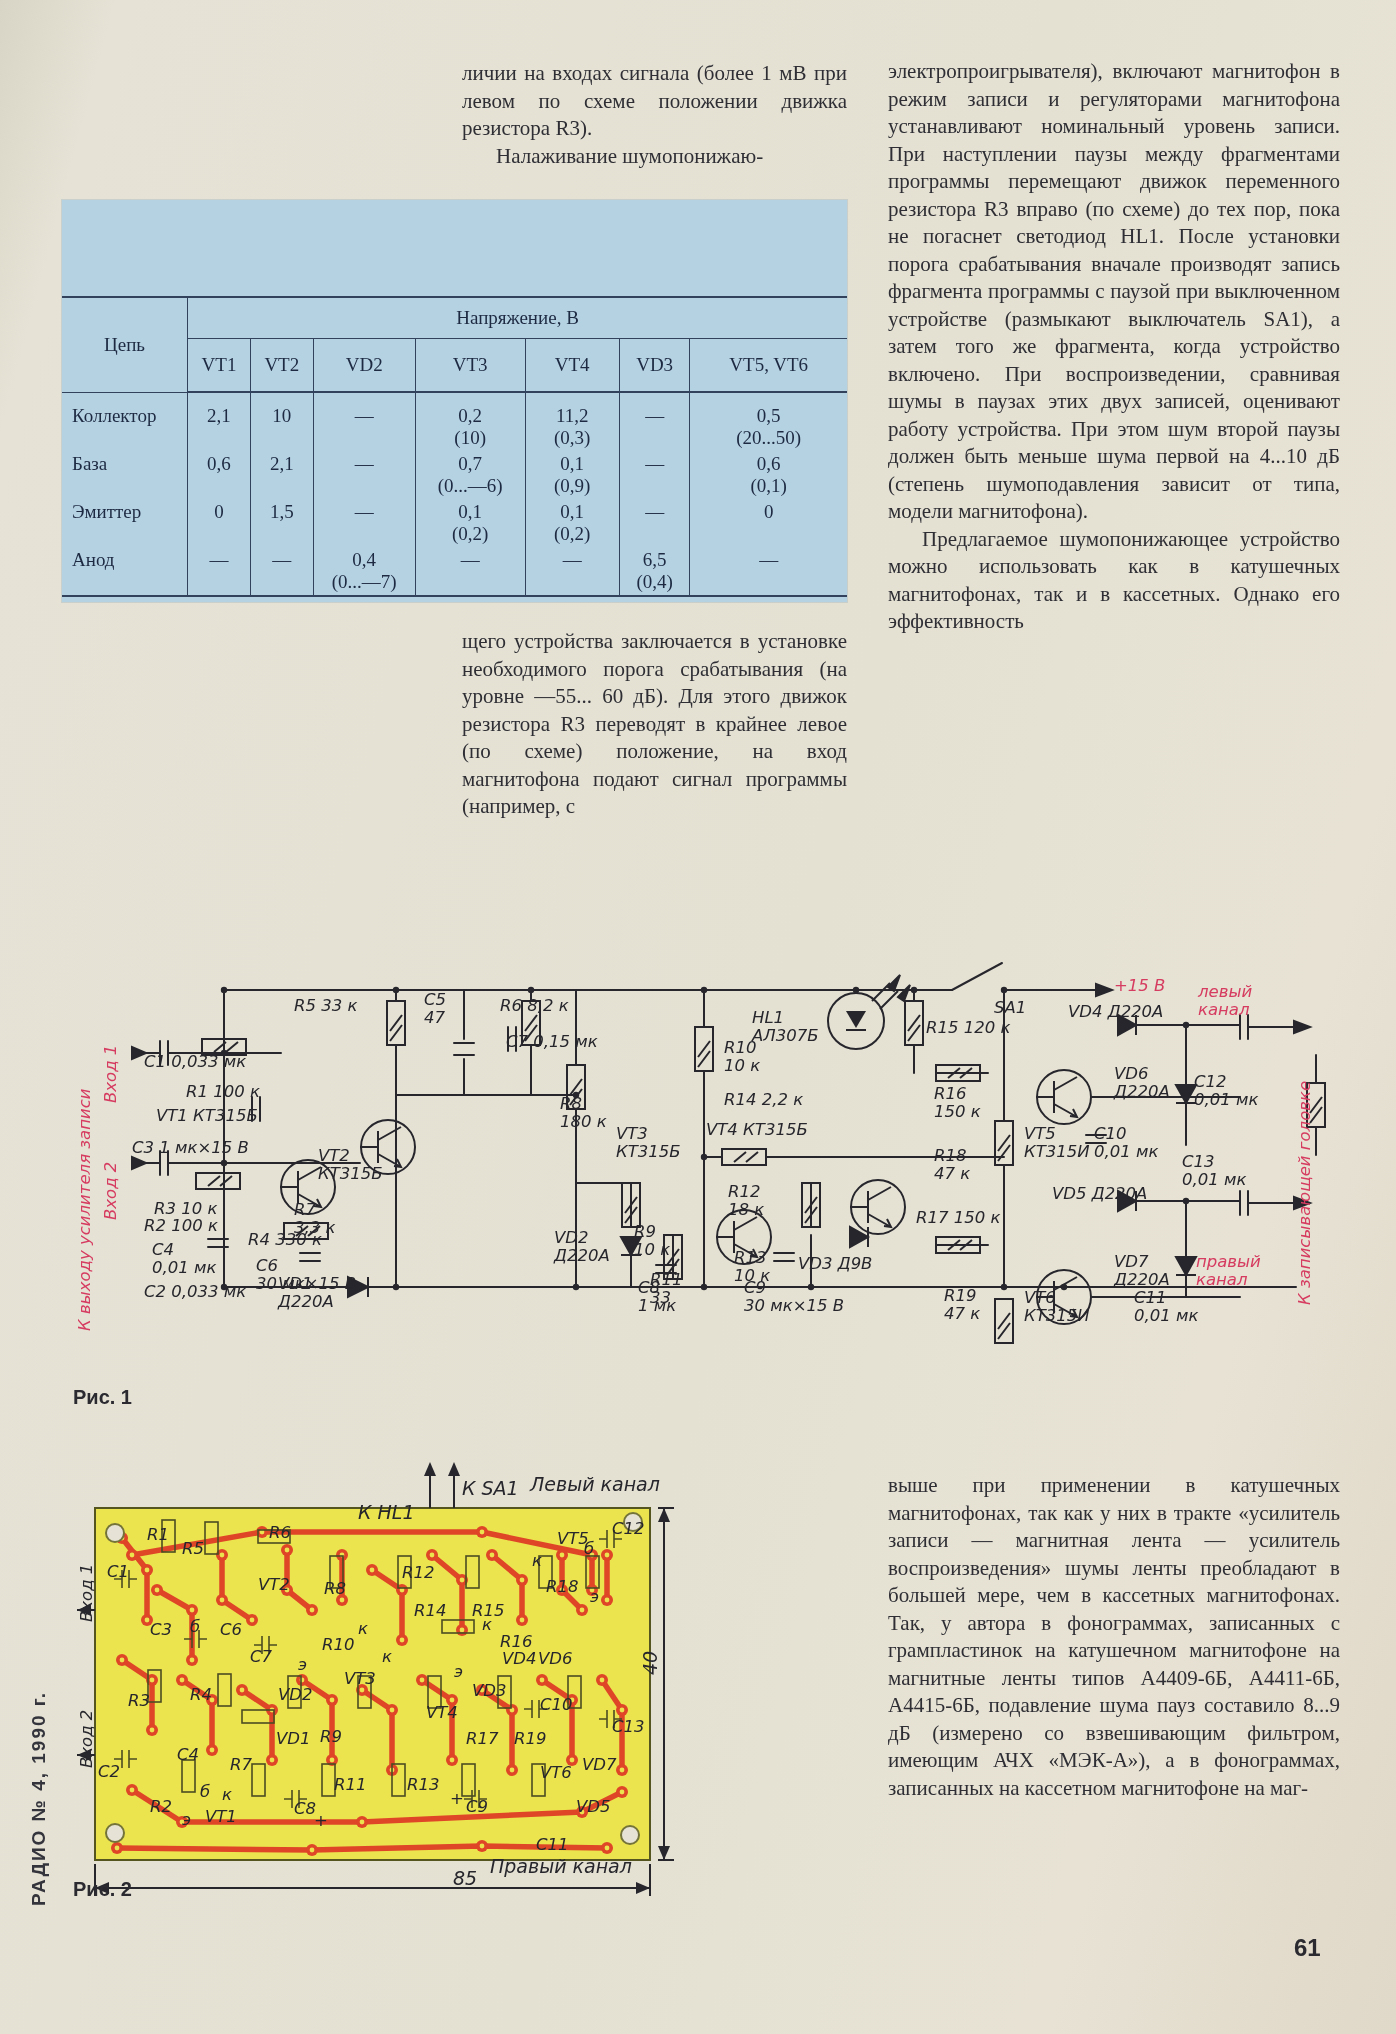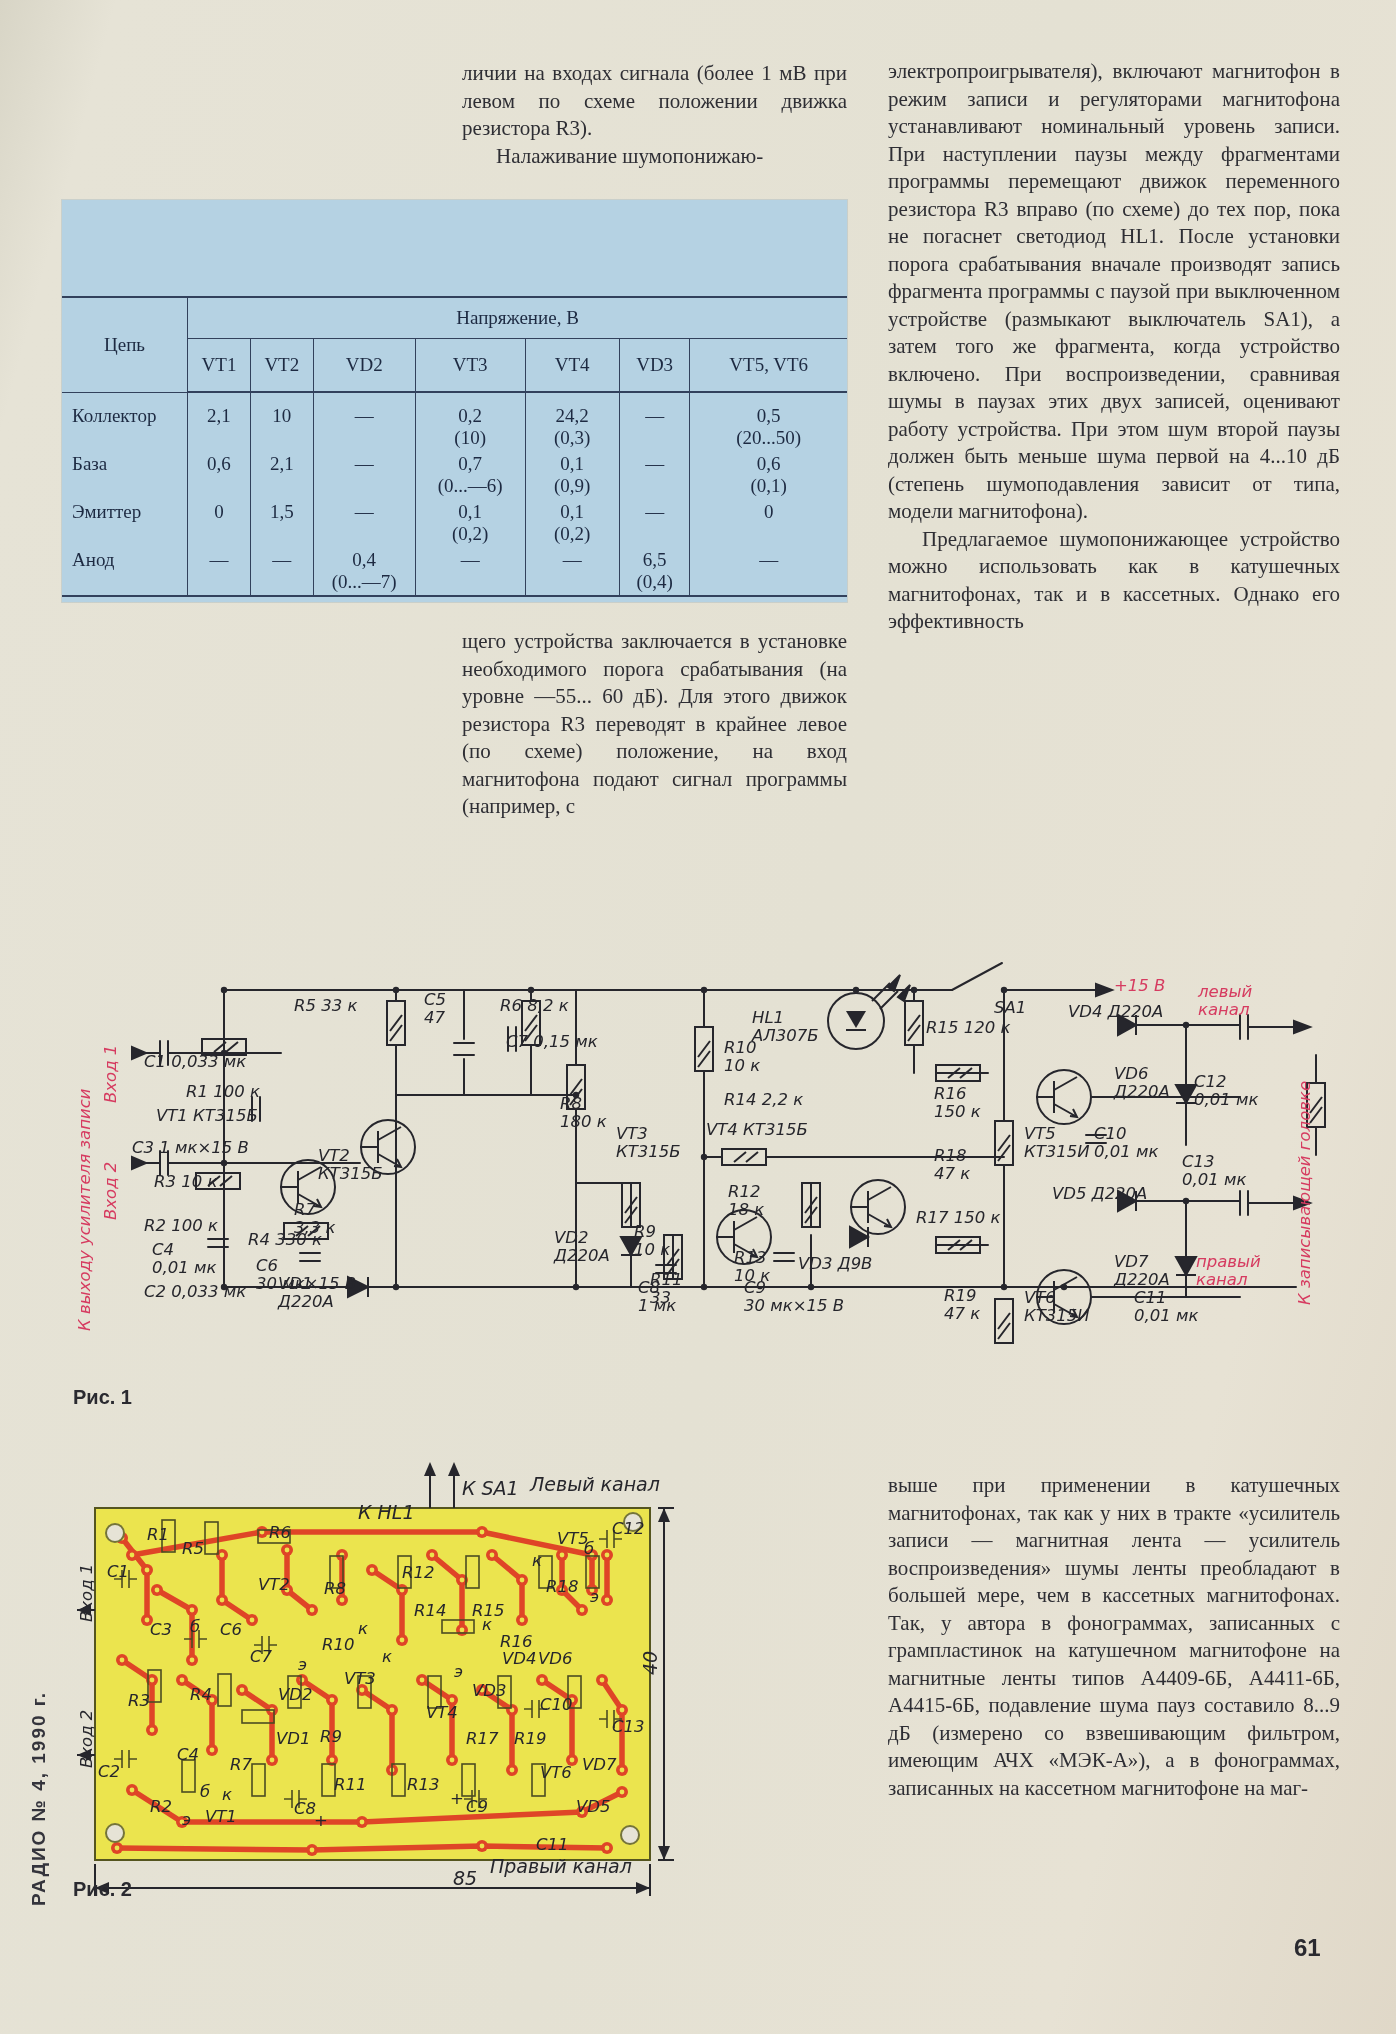--- a/index.html
+++ b/index.html
@@ -79,21 +79,21 @@
           </tr>
       </thead>
       <tbody id="volt-body">
           <tr class="body first">
             <td class="rowlab">Коллектор</td>
             <td>2,1</td>
             <td>10</td>
             <td>—</td>
             <td>0,2
 (10)</td>
-            <td>24,2
+            <td>11,2
 (0,3)</td>
             <td>—</td>
             <td>0,5
 (20...50)</td>
           </tr>
           <tr class="body">
             <td class="rowlab">База</td>
             <td>0,6</td>
             <td>2,1</td>
             <td>—</td>
@@ -296,21 +296,21 @@
           <circle cx="648" cy="222" r="3.2"></circle>
           <circle cx="1130" cy="90" r="3.2"></circle>
           <circle cx="1130" cy="266" r="3.2"></circle>
         </g>
     </svg>
     <div id="fig1-labels">
         <span class="fig-label" style="left: 88px; top: 118px;">C1 0,033 мк</span>
         <span class="fig-label" style="left: 130px; top: 148px;">R1 100 к</span>
         <span class="fig-label" style="left: 100px; top: 172px;">VT1 КТ315Б</span>
         <span class="fig-label" style="left: 76px; top: 204px;">C3 1 мк×15 В</span>
-        <span class="fig-label" style="left: 98px; top: 238px; text-align: right;">R3 10 к</span>
+        <span class="fig-label" style="left: 98px; top: 265px; text-align: right;">R3 10 к</span>
         <span class="fig-label" style="left: 88px; top: 282px;">R2 100 к</span>
         <span class="fig-label" style="left: 96px; top: 306px;">C4
 0,01 мк</span>
         <span class="fig-label" style="left: 88px; top: 348px;">C2 0,033 мк</span>
         <span class="fig-label" style="left: 192px; top: 296px;">R4 330 к</span>
         <span class="fig-label" style="left: 200px; top: 322px;">C6
 30 мк×15 В</span>
         <span class="fig-label" style="left: 262px; top: 212px;">VT2
 КТ315Б</span>
         <span class="fig-label" style="left: 238px; top: 266px;">R7

